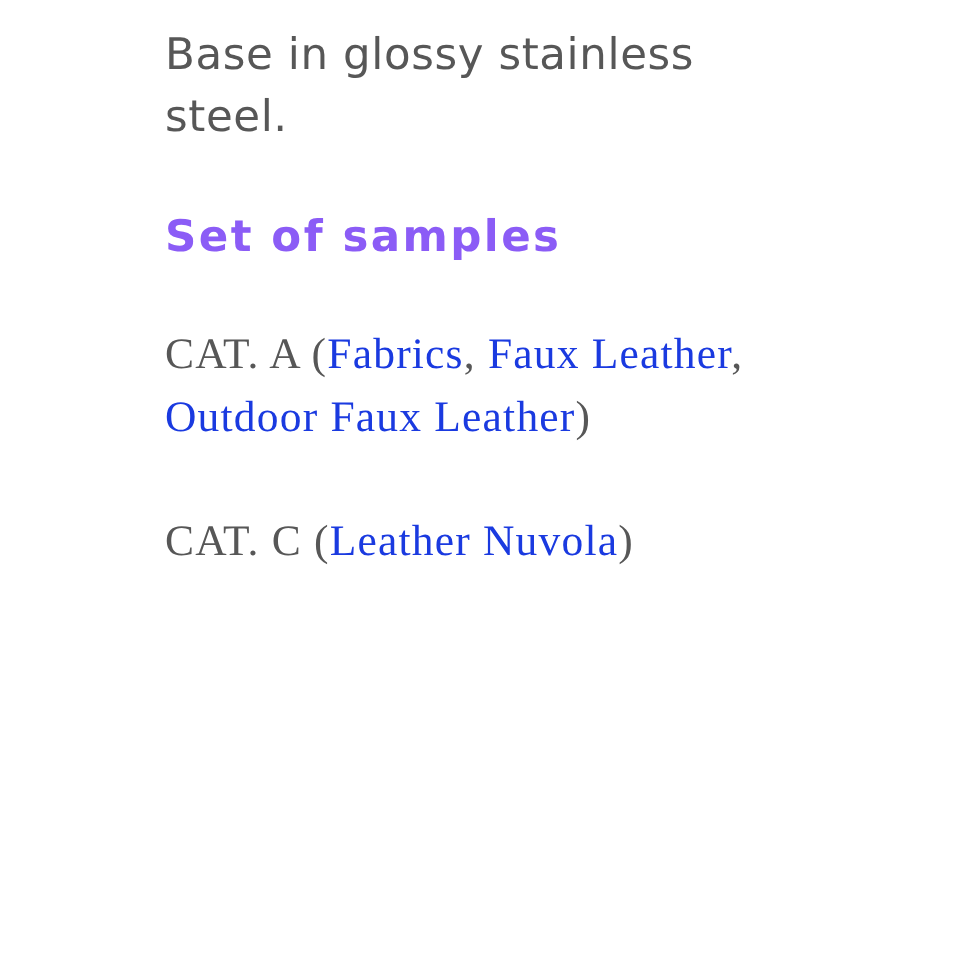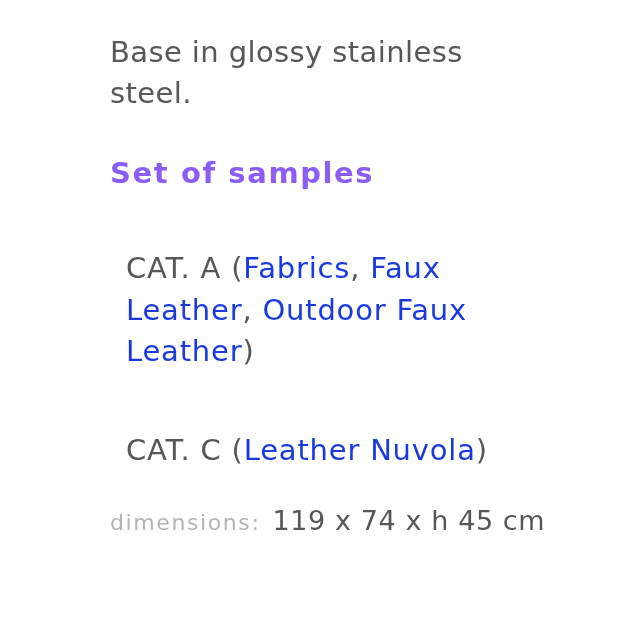--- a/index.html
+++ b/index.html
@@ -11,21 +11,21 @@
     height: 642px;
     background: #ffffff;
     font-family: "DejaVu Sans", sans-serif;
     overflow: hidden;
   }
   .page {
     position: relative;
     width: 642px;
     height: 642px;
     box-sizing: border-box;
-    padding: 26px 40px 0 110px;
+    padding: 10px 40px 0 110px;
   }
   .block {
     color: #575757;
     font-size: 29px;
     line-height: 1.42;
     letter-spacing: 0.4px;
     font-weight: 400;
   }
   .intro {
     margin: 0;
@@ -34,24 +34,25 @@
   }
   .heading {
     margin: 0;
     padding-top: 42px;
     font-weight: 700;
     letter-spacing: 1.6px;
     font-size: 29px;
     color: #8b5cf6;
   }
   .cat {
-    margin: 16px;
+    margin: 0;
     padding-top: 42px;
     max-width: 420px;
     letter-spacing: 0.8px;
+    font-family: Liberation Serif, serif;
   }
   .cat .link {
     color: #1a3ae0;
     text-decoration: none;
     cursor: pointer;
   }
   .cat .paren {
     color: #575757;
   }
   .dims-row {
@@ -82,18 +83,14 @@
 
   <p class="block cat">
     <span class="paren">CAT. A (</span><a class="link">Fabrics</a><span class="paren">, </span><a class="link">Faux Leather</a><span class="paren">, </span><a class="link">Outdoor Faux Leather</a><span class="paren">)</span>
   </p>
 
 
   <p class="block cat">
     <span class="paren">CAT. C (</span><a class="link">Leather Nuvola</a><span class="paren">)</span>
   </p>
 
-  <div class="dims-row">
-    <span class="dims-label">dimensions:</span>
-    <span class="dims-value">119 x 74 x h 45 cm</span>
-  </div>
 
 </div>
 
 </body></html>

